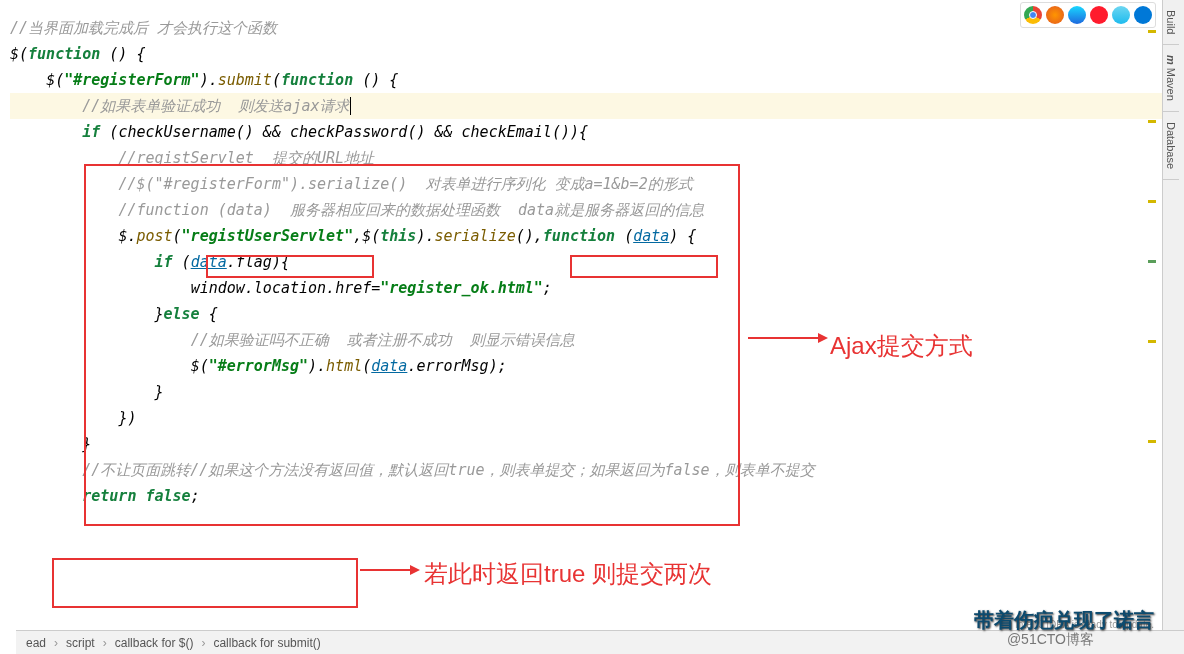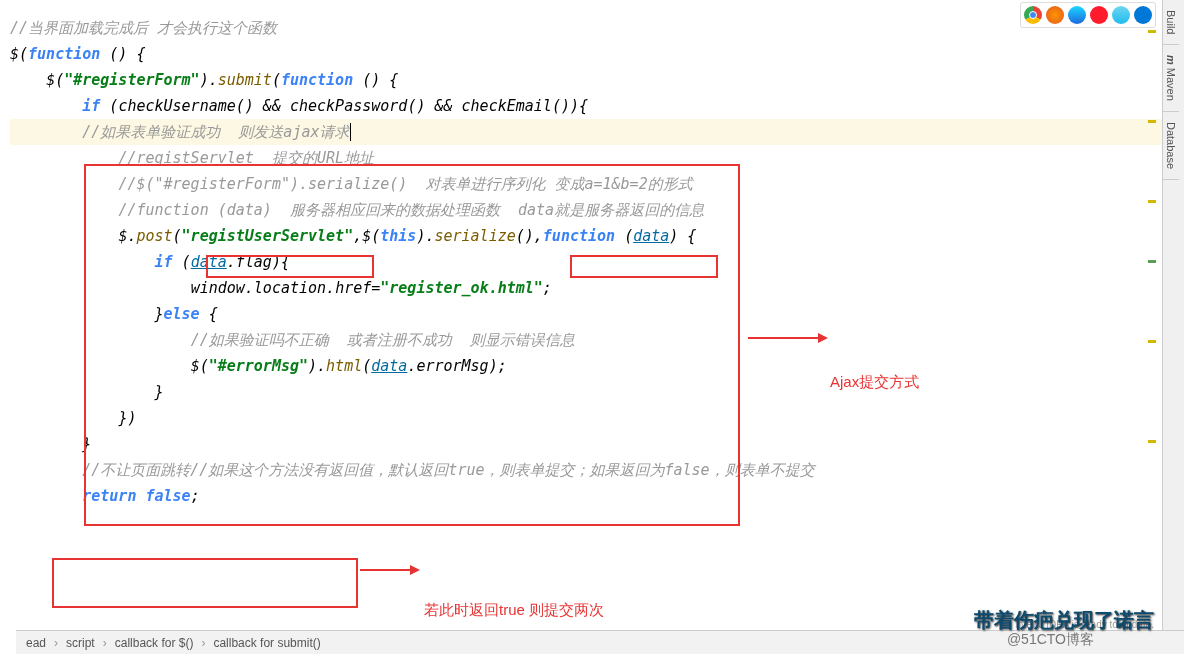--- a/index.html
+++ b/index.html
@@ -1,21 +1,21 @@
 <!DOCTYPE html>
 <html><head>
   <meta charset="utf-8">
   <style>
     * { margin: 0; padding: 0; box-sizing: border-box; }
     body { font-family: "Consolas", "Monaco", monospace; font-size: 15px; background: #fff; position: relative; width: 1184px; height: 654px; overflow: hidden; }
     
     .editor { padding: 15px 10px; line-height: 26px; font-style: italic; position: relative; }
     .line { white-space: pre; position: relative; }
     .comment { color: #999; }
-    .keyword-i { color: #3b82f6; font-weight: bold; }
+    .keyword-i { color: #15803d; font-weight: bold; }
     .func { color: #000; font-style: italic; }
     .paren { color: #000; }
     .string-i { color: #067d17; font-weight: bold; }
     .method { color: #7a5c00; font-style: italic; }
     .obj { color: #000; font-style: italic; }
     .dollar { color: #000; font-style: italic; }
     .param { color: #0369a1; font-style: italic; text-decoration: underline; }
     .prop { color: #000; font-style: italic; }
     .highlighted-line { background: #fdf8e3; }
     .cursor { border-right: 1px solid #000; }
@@ -24,21 +24,21 @@
     .sidebar-tab { writing-mode: vertical-rl; padding: 10px 2px; font-size: 11px; color: #555; border-bottom: 1px solid #ccc; font-style: normal; font-family: Arial; cursor: pointer; }
     
     .browser-icons { position: absolute; right: 28px; top: 2px; display: flex; gap: 4px; background: #fff; padding: 3px; border: 1px solid #ddd; border-radius: 3px; }
     .bicon { width: 18px; height: 18px; border-radius: 50%; display: flex; align-items: center; justify-content: center; font-size: 10px; }
     
     .red-box-1 { position: absolute; border: 2px solid #e83333; top: 164px; left: 84px; width: 656px; height: 362px; pointer-events: none; }
     .red-box-url { position: absolute; border: 2px solid #e83333; top: 255px; left: 206px; width: 168px; height: 23px; pointer-events: none; }
     .red-box-func { position: absolute; border: 2px solid #e83333; top: 255px; left: 570px; width: 148px; height: 23px; pointer-events: none; }
     .red-box-return { position: absolute; border: 2px solid #e83333; top: 558px; left: 52px; width: 306px; height: 50px; pointer-events: none; }
     
-    .annotation { position: absolute; color: #e83333; font-size: 15px; font-style: normal; font-family: "Microsoft YaHei", Arial; margin-top: 43px; }
+    .annotation { position: absolute; color: #e83333; font-size: 24px; font-style: normal; font-family: "Microsoft YaHei", Arial; }
     .anno-1 { top: 330px; left: 830px; }
     .anno-2 { top: 558px; left: 424px; }
     
     .arrow { position: absolute; }
     .arrow svg { overflow: visible; }
     
     .breadcrumb { position: absolute; bottom: 0; left: 16px; width: 100%; height: 24px; background: #f2f2f2; border-top: 1px solid #ccc; display: flex; align-items: center; font-size: 12px; font-family: Arial; color: #555; font-style: normal; }
     .crumb { padding: 0 10px; position: relative; cursor: pointer; }
     .crumb::after { content: "›"; position: absolute; right: -2px; color: #999; }
     .crumb:last-child::after { content: ""; }
@@ -52,22 +52,22 @@
     .mark.y { background: #d4b800; }
     .mark.g { background: #5a9e5a; }
   </style>
 </head>
 <body>
 
 <div class="editor">
   <div class="line"><span class="comment">//当界面加载完成后 才会执行这个函数</span></div>
   <div class="line"><span class="dollar">$</span><span class="paren">(</span><span class="keyword-i">function </span><span class="paren">() {</span></div>
   <div class="line">    <span class="dollar">$</span><span class="paren">(</span><span class="string-i">"#registerForm"</span><span class="paren">).</span><span class="method">submit</span><span class="paren">(</span><span class="keyword-i">function </span><span class="paren">() {</span></div>
+  <div class="line highlighted-line">        <span class="comment">//如果表单验证成功  则发送ajax请求</span><span class="cursor"></span></div>
   <div class="line">        <span class="keyword-i">if </span><span class="paren">(</span><span class="func">checkUsername</span><span class="paren">() &amp;&amp; </span><span class="func">checkPassword</span><span class="paren">() &amp;&amp; </span><span class="func">checkEmail</span><span class="paren">()){</span></div>
-  <div class="line highlighted-line">        <span class="comment">//如果表单验证成功  则发送ajax请求</span><span class="cursor"></span></div>
   <div class="line">            <span class="comment" style="text-decoration:underline">//registServlet  提交的URL地址</span></div>
   <div class="line">            <span class="comment">//$("#registerForm").serialize()  对表单进行序列化 变成a=1&amp;b=2的形式</span></div>
   <div class="line">            <span class="comment">//function (data)  服务器相应回来的数据处理函数  data就是服务器返回的信息</span></div>
   <div class="line">            <span class="dollar">$</span><span class="paren">.</span><span class="method">post</span><span class="paren">(</span><span class="string-i">"registUserServlet"</span><span class="paren">,</span><span class="dollar">$</span><span class="paren">(</span><span class="keyword-i">this</span><span class="paren">).</span><span class="method">serialize</span><span class="paren">(),</span><span class="keyword-i">function </span><span class="paren">(</span><span class="param">data</span><span class="paren">) {</span></div>
   <div class="line">                <span class="keyword-i">if </span><span class="paren">(</span><span class="param">data</span><span class="paren">.</span><span class="prop">flag</span><span class="paren">){</span></div>
   <div class="line">                    <span class="obj">window</span><span class="paren">.</span><span class="obj">location</span><span class="paren">.</span><span class="obj">href</span><span class="paren">=</span><span class="string-i">"register_ok.html"</span><span class="paren">;</span></div>
   <div class="line">                <span class="paren">}</span><span class="keyword-i">else </span><span class="paren">{</span></div>
   <div class="line">                    <span class="comment">//如果验证吗不正确  或者注册不成功  则显示错误信息</span></div>
   <div class="line">                    <span class="dollar">$</span><span class="paren">(</span><span class="string-i">"#errorMsg"</span><span class="paren">).</span><span class="method">html</span><span class="paren">(</span><span class="param">data</span><span class="paren">.</span><span class="prop">errorMsg</span><span class="paren">);</span></div>
   <div class="line">                <span class="paren">}</span></div>

